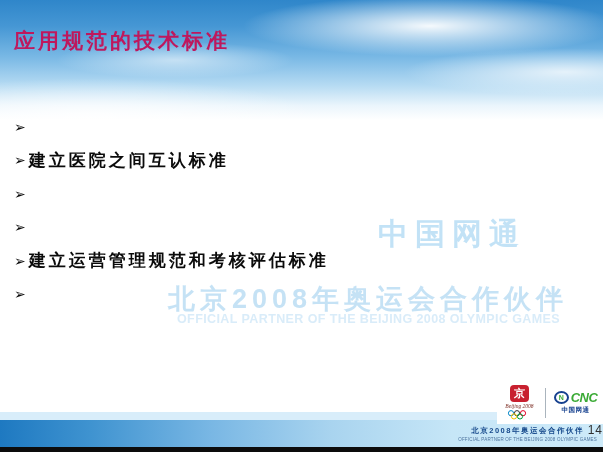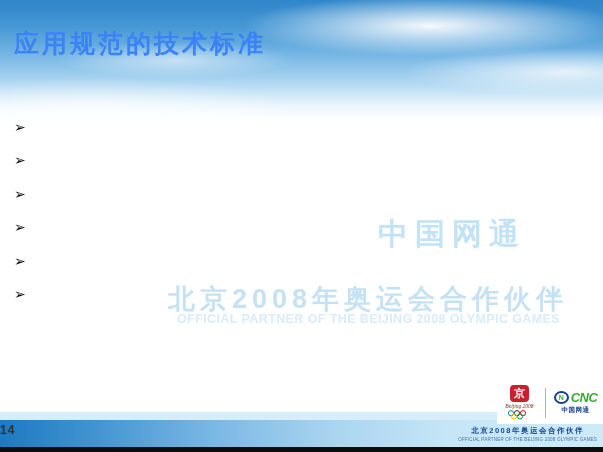--- a/index.html
+++ b/index.html
@@ -14,21 +14,21 @@
       radial-gradient(ellipse 260px 42px at 430px 26px, rgba(255,255,255,.95), rgba(255,255,255,0) 72%),
       radial-gradient(ellipse 170px 26px at 175px 60px, rgba(255,255,255,.55), rgba(255,255,255,0) 70%),
       radial-gradient(ellipse 230px 34px at 565px 72px, rgba(255,255,255,.75), rgba(255,255,255,0) 70%),
       radial-gradient(ellipse 320px 55px at 90px 118px, rgba(255,255,255,.85), rgba(255,255,255,0) 72%),
       linear-gradient(180deg,#2f86ca 0%,#4697d4 22%,#7ab9e5 48%,#b8dcf3 72%,#eaf5fc 88%,#ffffff 100%);
   }
   
   .title{
     position:absolute;left:14px;top:27px;z-index:3;margin:0;
     font-family:"Liberation Serif","DejaVu Serif",serif;
-    font-size:25px;font-weight:bold;letter-spacing:3px;color:#3b82f6;
+    font-size:21px;font-weight:bold;letter-spacing:3px;color:#be185d;
   }
   
   .wm{position:absolute;z-index:1;}
   .wm-ring{
     left:286px;top:180px;width:54px;height:54px;border:9px solid rgba(255,255,255,.6);
     border-radius:50%;
   }
   .wm-ring::after{
     content:"";position:absolute;left:14px;top:-4px;width:14px;height:58px;
     background:rgba(255,255,255,.55);transform:rotate(28deg);border-radius:7px;
@@ -61,22 +61,22 @@
     font-size:17px;font-weight:bold;color:#0b0b0b;letter-spacing:3px;white-space:nowrap;
   }
   .bullets .marker{font-size:14px;letter-spacing:0;margin-right:3px;font-family:"DejaVu Sans",sans-serif;}
   
   .strip-light{position:absolute;left:0;top:412px;width:603px;height:8px;background:#d8edfa;z-index:3;}
   .strip-grad{
     position:absolute;left:0;top:420px;width:603px;height:27px;z-index:3;
     background:linear-gradient(90deg,#1e79c1 0%,#3f93d0 15%,#79b7e4 35%,#a9d4ef 55%,#c6e6f7 75%,#cdeaf9 100%);
   }
   .page-num{
-    position:absolute;left:0;top:423px;width:603px;text-align:left;z-index:4;
-    font-size:12px;color:#2f2f2f;letter-spacing:1px;font-weight:bold;
+    position:absolute;left:0;top:423px;width:603px;text-align:right;z-index:4;
+    font-size:12px;color:#2f2f2f;letter-spacing:1px;
   }
   .strip-black{position:absolute;left:0;top:447px;width:603px;height:5px;background:#0c0c0c;z-index:5;}
   
   .logo-box{
     position:absolute;left:497px;top:381px;width:106px;height:43px;background:#ffffff;z-index:6;
     display:flex;align-items:center;justify-content:center;gap:4px;
   }
   .bj-logo{width:42px;text-align:center;}
   .seal{
     width:19px;height:17px;background:#c8202f;border-radius:4px;margin:0 auto;
@@ -118,29 +118,31 @@
     </div>
   <div class="wm wm-partner-cn">北京2008年奥运会合作伙伴</div>
   <div class="wm wm-partner-en">OFFICIAL PARTNER OF THE BEIJING 2008 OLYMPIC GAMES</div>
 
   <ul class="bullets">
     <li>
       <span class="marker">➢</span>
     </li>
     <li>
       <span class="marker">➢</span>
+      <span>建立医院之间互认标准</span>
     </li>
     <li>
       <span class="marker">➢</span>
     </li>
     <li>
       <span class="marker">➢</span>
     </li>
     <li>
       <span class="marker">➢</span>
+      <span>建立运营管理规范和考核评估标准</span>
     </li>
     <li>
       <span class="marker">➢</span>
     </li>
   </ul>
 
   <div class="strip-light"></div>
   <div class="strip-grad"></div>
   <div class="page-num">14</div>
   <div class="strip-black"></div>

